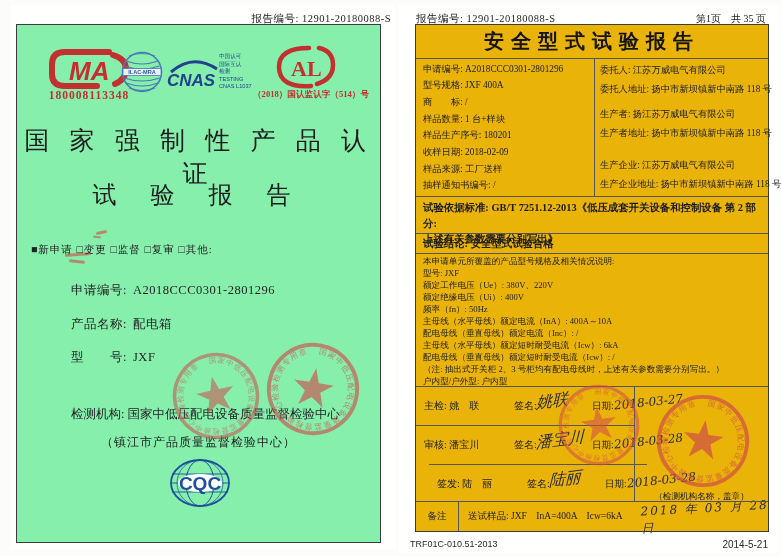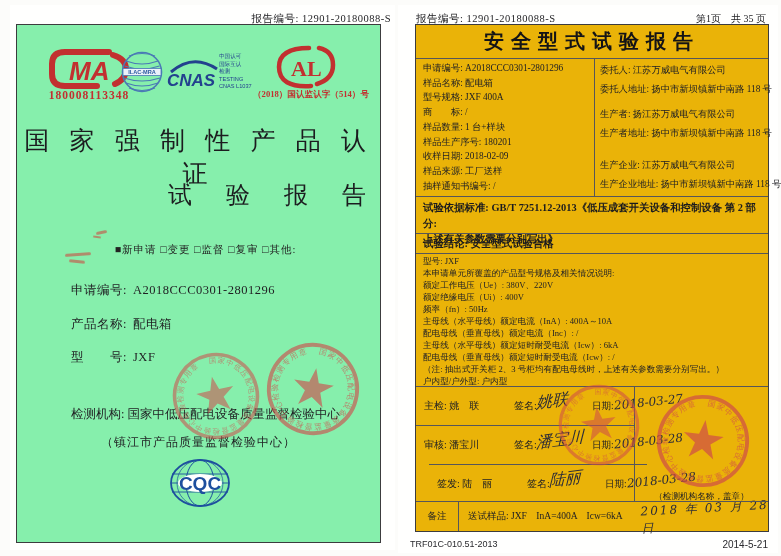--- a/index.html
+++ b/index.html
@@ -12,22 +12,22 @@
   .page{position:absolute;}
   .abs{position:absolute;}
   
   .page-left{left:10px;top:5px;width:385px;height:545px;background:#fffffe;}
   .report-no-left{position:absolute;top:7px;right:4px;font-size:10.5px;color:#1d1d20;letter-spacing:.5px;}
   .frame-left{position:absolute;left:6px;top:19px;width:363px;height:517px;border:1.6px solid #3c3c3e;background:#86efac;}
   .cma-number{position:absolute;left:24px;top:64px;width:96px;text-align:center;color:#c23030;font-weight:bold;font-size:11.5px;letter-spacing:1px;}
   .cnas-side{position:absolute;left:202px;top:28px;width:46px;font-size:5.6px;line-height:7.6px;color:#23418e;font-family:"Liberation Sans",sans-serif;}
   .al-caption{position:absolute;left:228px;top:64px;width:132px;text-align:center;color:#c23030;font-size:8.6px;font-weight:bold;white-space:nowrap;}
   .title1{position:absolute;left:0;top:99px;width:100%;text-align:center;font-size:25px;letter-spacing:7px;color:#1c1c1f;}
-  .title2{position:absolute;left:0;top:154px;width:100%;text-align:right;font-size:24px;letter-spacing:14px;color:#1c1c1f;}
-  .checkline{position:absolute;left:0;top:218px;width:100%;text-align:center;font-size:10.5px;color:#222;letter-spacing:1px;padding-left:14px;box-sizing:border-box;}
+  .title2{position:absolute;left:0;top:154px;width:100%;text-align:center;font-size:24px;letter-spacing:14px;color:#1c1c1f;}
+  .checkline{position:absolute;left:0;top:218px;width:100%;font-size:10.5px;color:#222;letter-spacing:1px;padding-left:14px;box-sizing:border-box;}
   .fieldrow{position:absolute;left:54px;font-size:12.5px;color:#1f1f22;letter-spacing:.5px;white-space:nowrap;}
   .fieldrow .val{margin-left:6px;text-align:center;}
   .agency1{position:absolute;left:54px;top:381px;font-size:12.5px;color:#1f1f22;white-space:nowrap;}
   .agency2{position:absolute;left:0;top:409px;width:100%;text-align:center;font-size:12px;color:#1f1f22;letter-spacing:1px;}
   .scribble{position:absolute;background:rgba(210,60,55,.55);border-radius:2px;filter:blur(.6px);}
   .s1{left:79px;top:206px;width:11px;height:3px;transform:rotate(-12deg);}
   .s1b{left:76px;top:211px;width:8px;height:2px;transform:rotate(8deg);}
   .s2{left:48px;top:228px;width:26px;height:3px;transform:rotate(-4deg);}
   .s2b{left:52px;top:235px;width:16px;height:3px;transform:rotate(6deg);}
   
@@ -164,21 +164,20 @@
   <div class="rp-head-left">报告编号: 12901-20180088-S</div>
   <div class="rp-head-right">第1页　共 35 页</div>
 
   <div class="frame-right">
 
     <div class="row first rp-title">安全型式试验报告</div>
 
     <div class="row info-sec">
       <div class="info-col col-l">
         <div>申请编号: A2018CCC0301-2801296</div>
-        <div>样品名称: 配电箱</div>
         <div>型号规格: JXF 400A</div>
         <div>商　　标: /</div>
         <div>样品数量: 1 台+样块</div>
         <div>样品生产序号: 180201</div>
         <div>收样日期: 2018-02-09</div>
         <div>样品来源: 工厂送样</div>
         <div>抽样通知书编号: /</div>
       </div>
       <div class="info-divider"></div>
       <div class="info-col col-r">
@@ -195,22 +194,22 @@
     </div>
 
     <div class="row std-row">
       <div>试验依据标准: GB/T 7251.12-2013《低压成套开关设备和控制设备 第 2 部分:</div>
       <div>上述有关参数需要分别写出》</div>
     </div>
 
     <div class="row concl-row">试验结论: 安全型式试验合格</div>
 
     <div class="row cov-row">
+      <div>本申请单元所覆盖的产品型号规格及相关情况说明:</div>
       <div>型号: JXF</div>
-      <div>本申请单元所覆盖的产品型号规格及相关情况说明:</div>
       <div>额定工作电压（Ue）: 380V、220V</div>
       <div>额定绝缘电压（Ui）: 400V</div>
       <div>频率（fn）: 50Hz</div>
       <div>主母线（水平母线）额定电流（InA）: 400A～10A</div>
       <div>配电母线（垂直母线）额定电流（Inc）: /</div>
       <div>主母线（水平母线）额定短时耐受电流（Icw）: 6kA</div>
       <div>配电母线（垂直母线）额定短时耐受电流（Icw）: /</div>
       <div>（注: 抽出式开关柜 2、3 号柜均有配电母线时，上述有关参数需要分别写出。）</div>
       <div>户内型/户外型: 户内型</div>
     </div>

